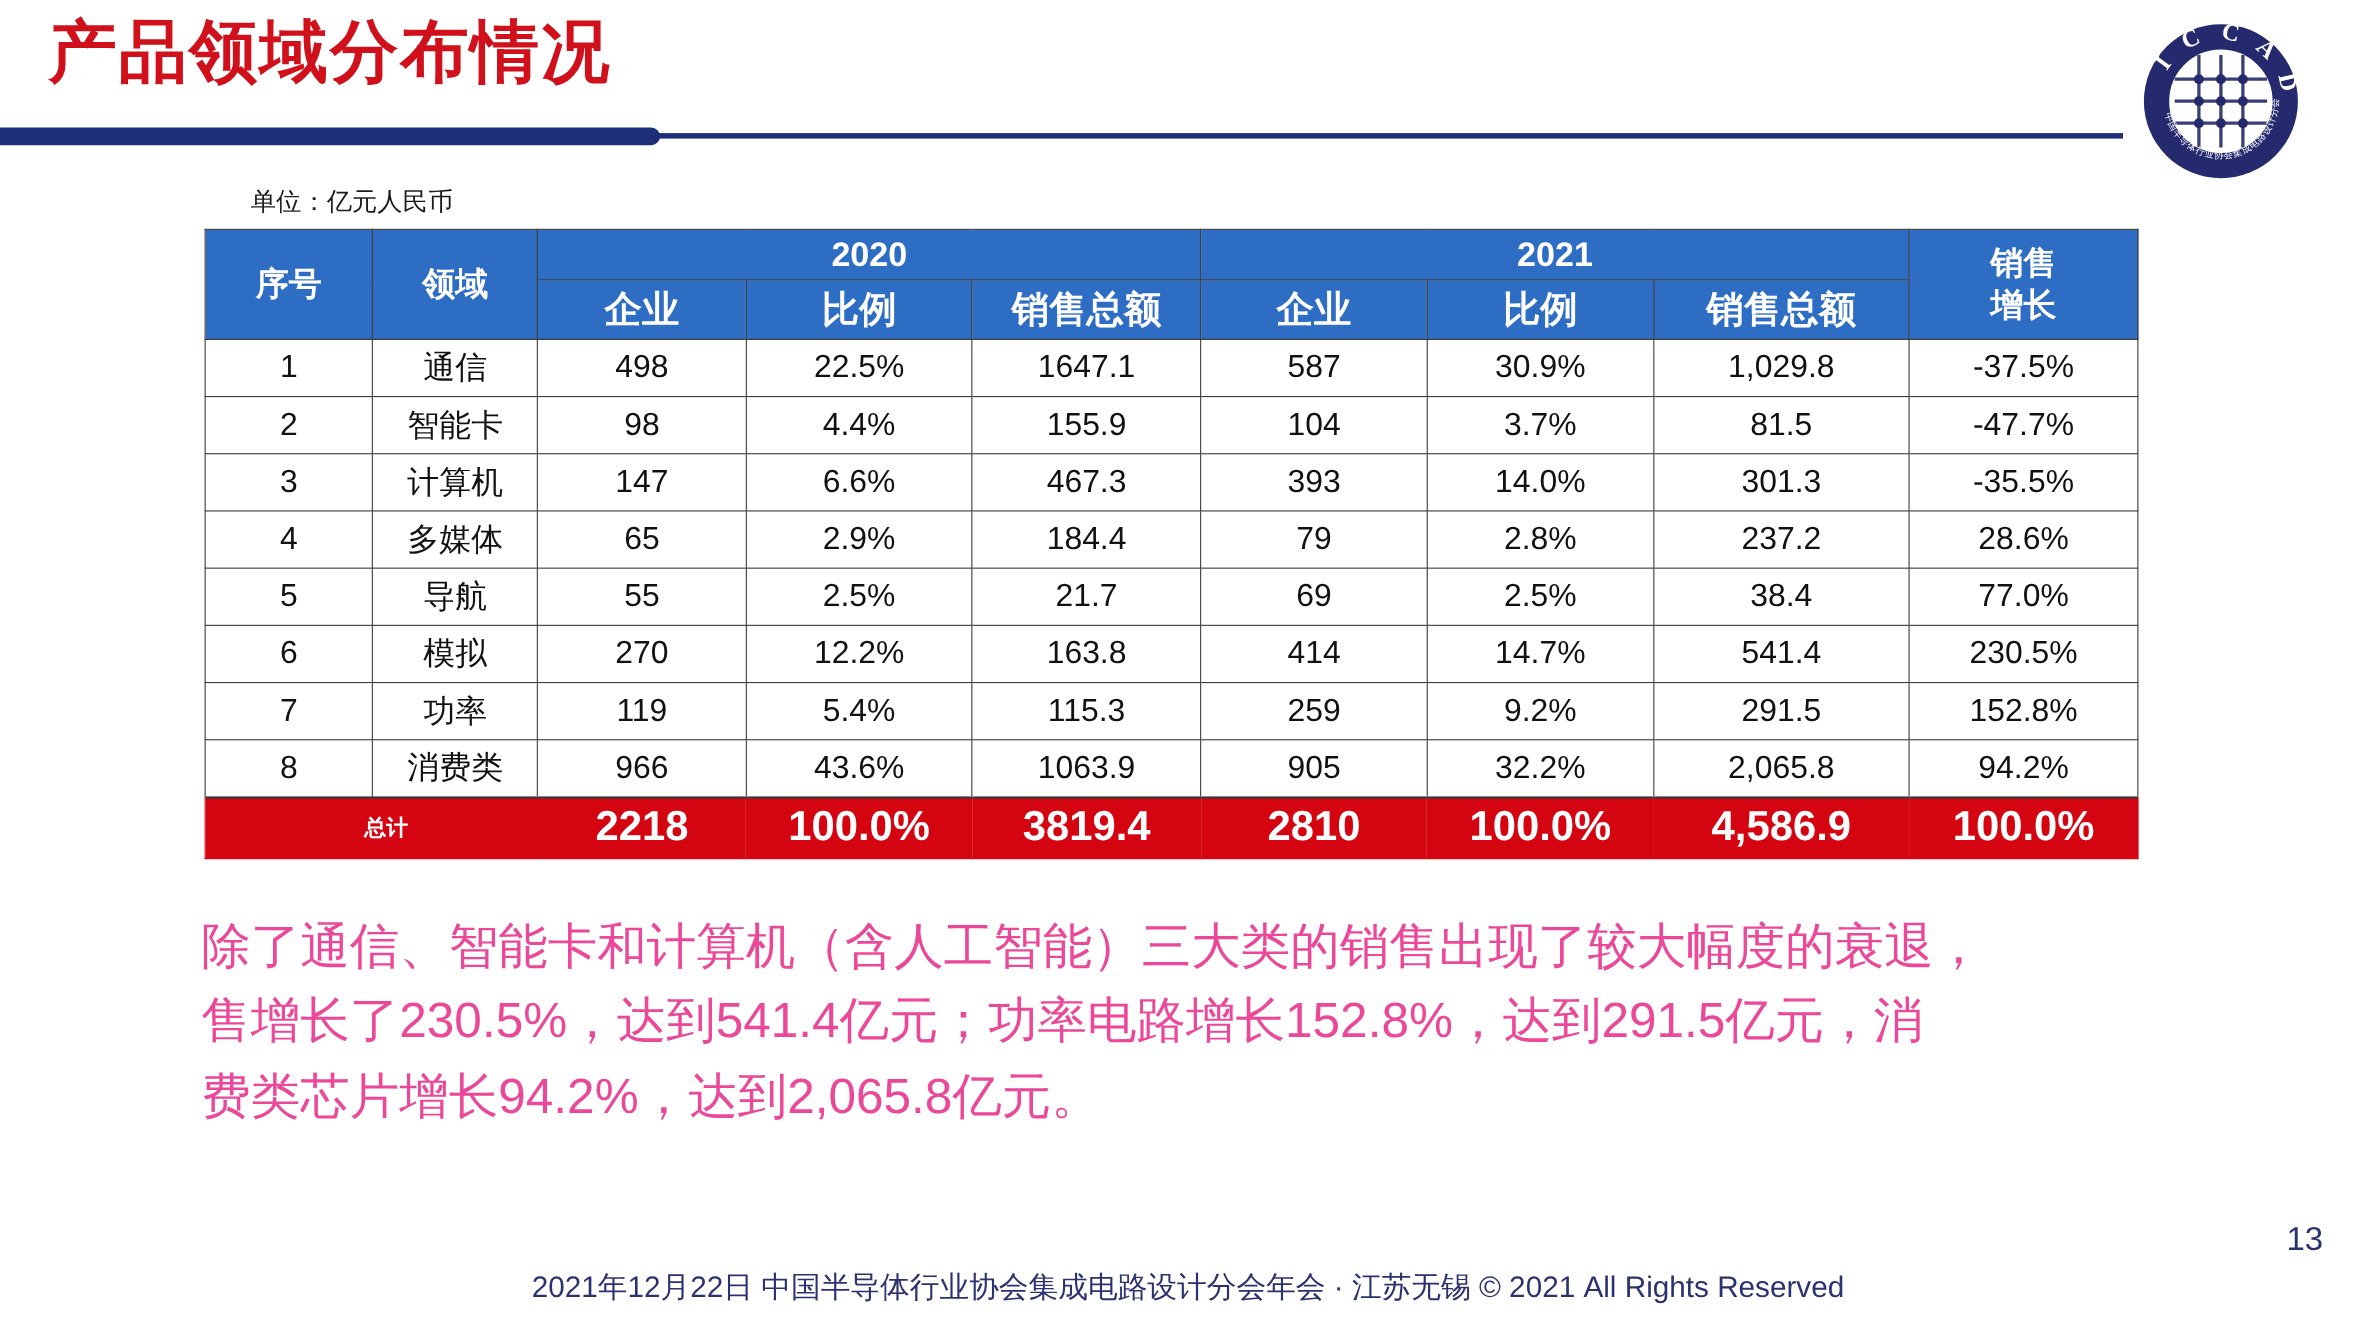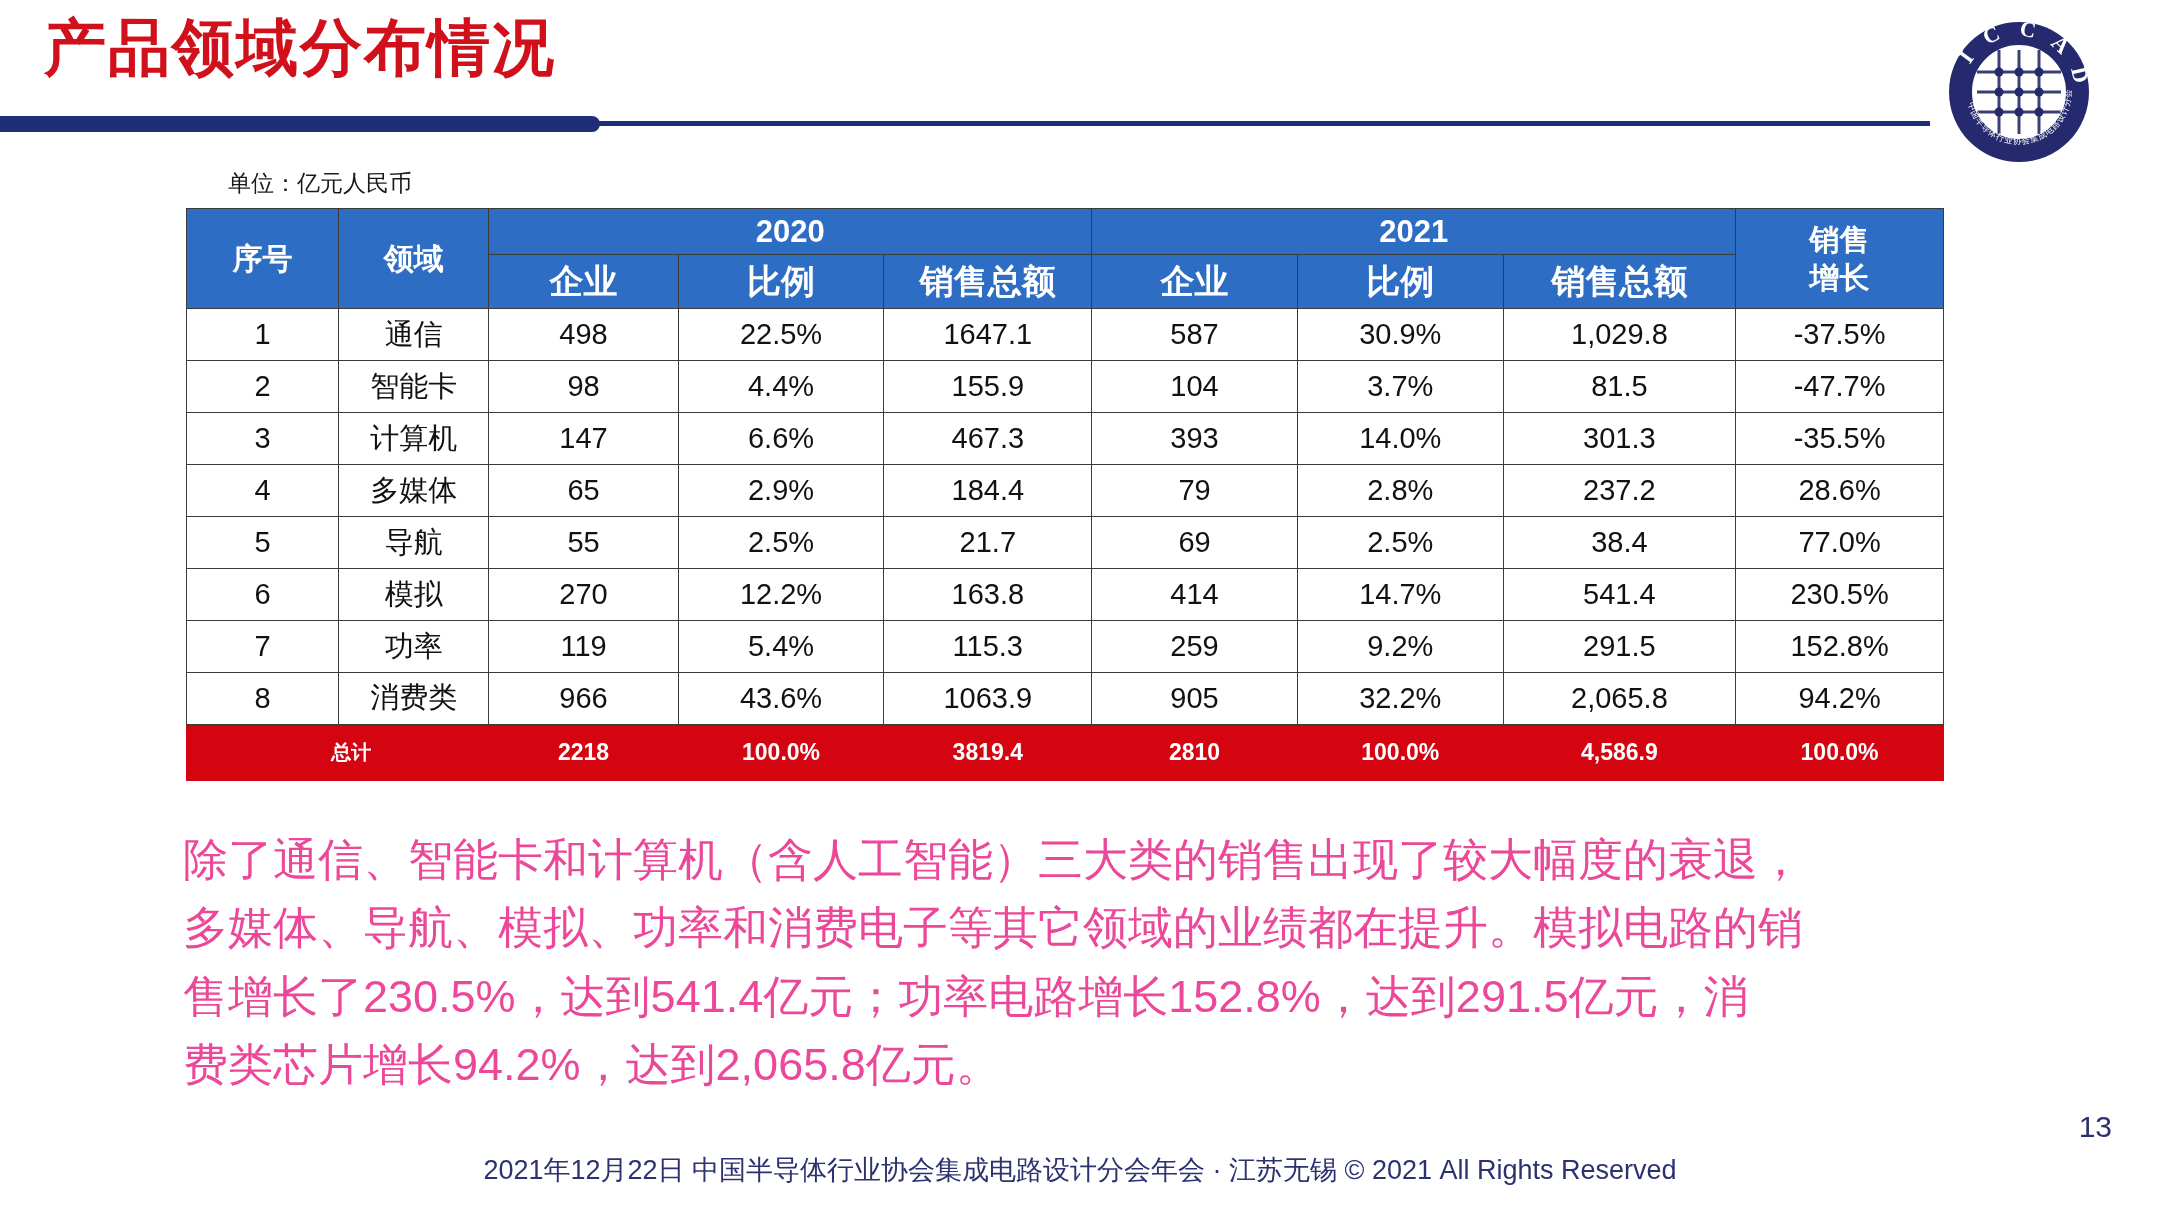--- a/index.html
+++ b/index.html
@@ -112,21 +112,21 @@
     font-weight: normal;
     height: 50px;
   }
   tbody td.num-right { text-align: center; }
   tbody tr.total td {
     background: #D40511;
     color: #ffffff;
     font-weight: bold;
     border-color: #D40511;
     border-top: 2px solid #3b3b3b;
-    font-size: 23px;
+    font-size: 38px;
     height: 56px;
   }
   tbody tr.total td.total-label { font-size: 20px; padding-left: 27px; }
 
   
   col.c-idx    { width: 148px; }
   col.c-field  { width: 146px; }
   col.c-ent20  { width: 184px; }
   col.c-pct20  { width: 200px; }
   col.c-sale20 { width: 202px; }
@@ -347,19 +347,18 @@
         <td>100.0%</td>
         <td>4,586.9</td>
         <td>100.0%</td>
       </tr>
     </tbody>
   </table>
 </div>
 
 <div class="body-text">
   <p>除了通信、智能卡和计算机（含人工智能）三大类的销售出现了较大幅度的衰退，</p>
-  <p>多媒体、导航、模拟、功率和消费电子等其它领域的业绩都在提升。模拟电路的销</p>
   <p>售增长了230.5%，达到541.4亿元；功率电路增长152.8%，达到291.5亿元，消</p>
   <p>费类芯片增长94.2%，达到2,065.8亿元。</p>
 </div>
 
 <div class="footer">2021年12月22日 中国半导体行业协会集成电路设计分会年会 · 江苏无锡 © 2021 All Rights Reserved</div>
 <div class="page-no">13</div>
 
 </body></html>

